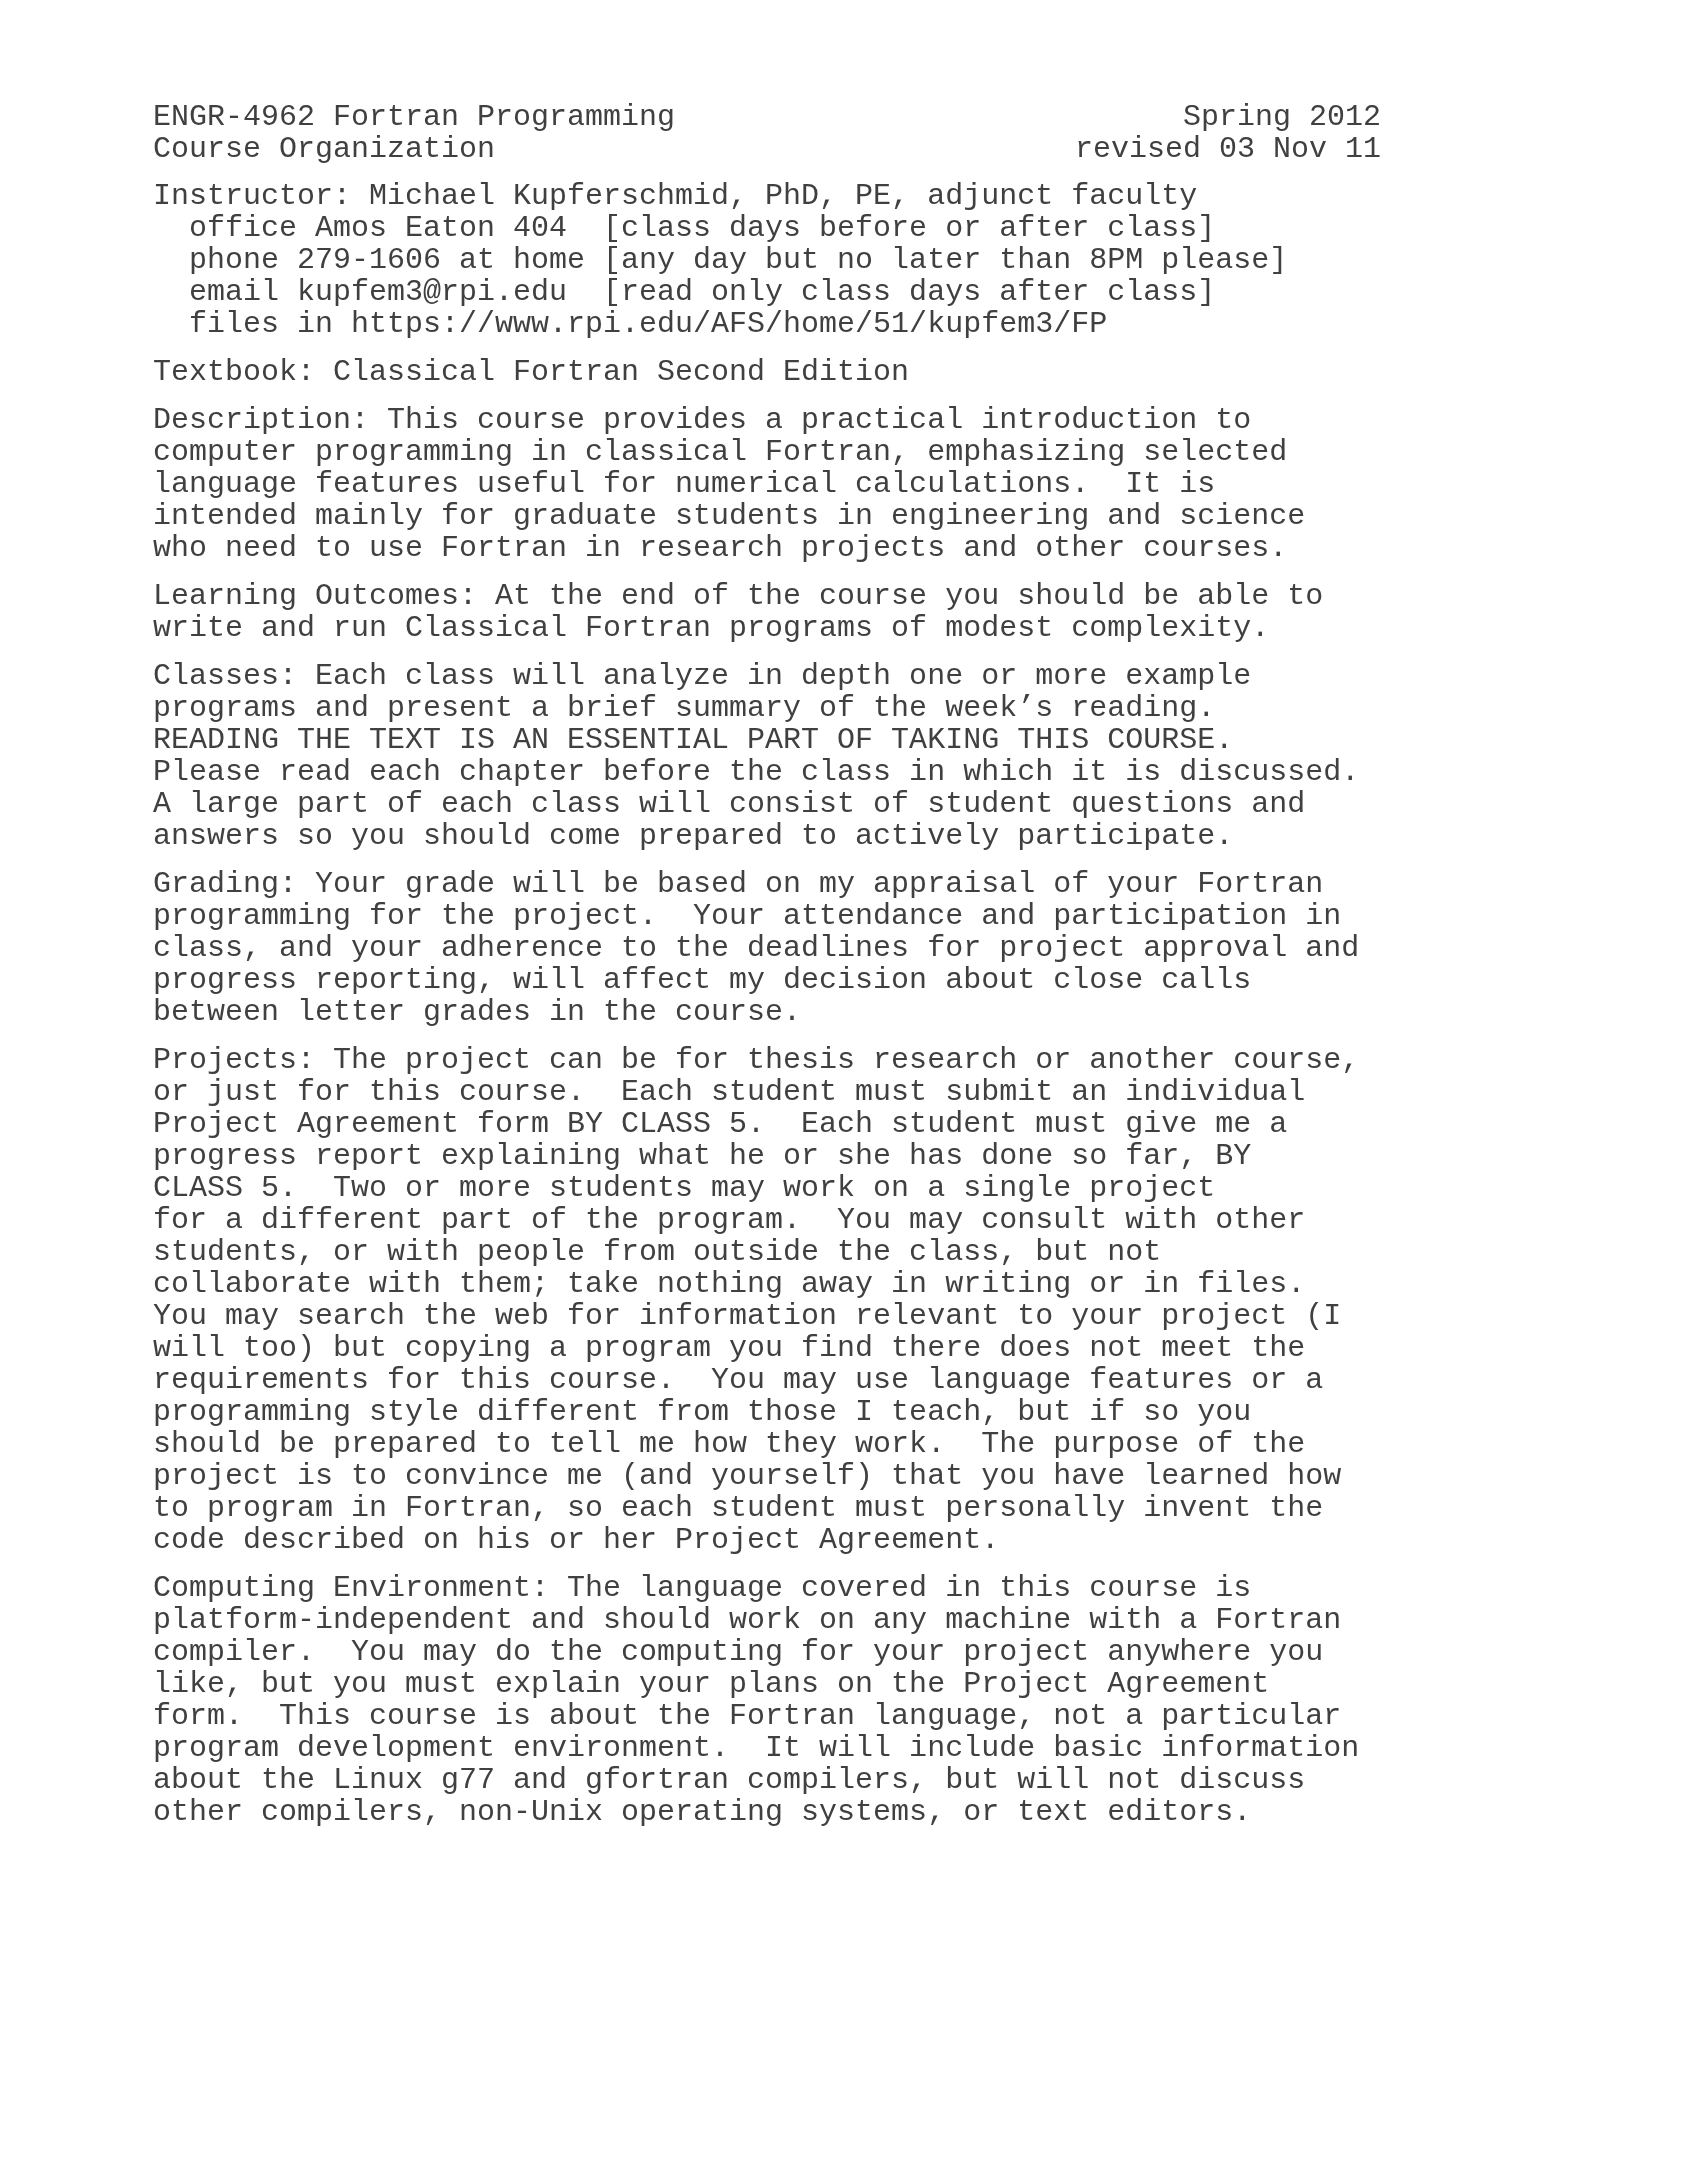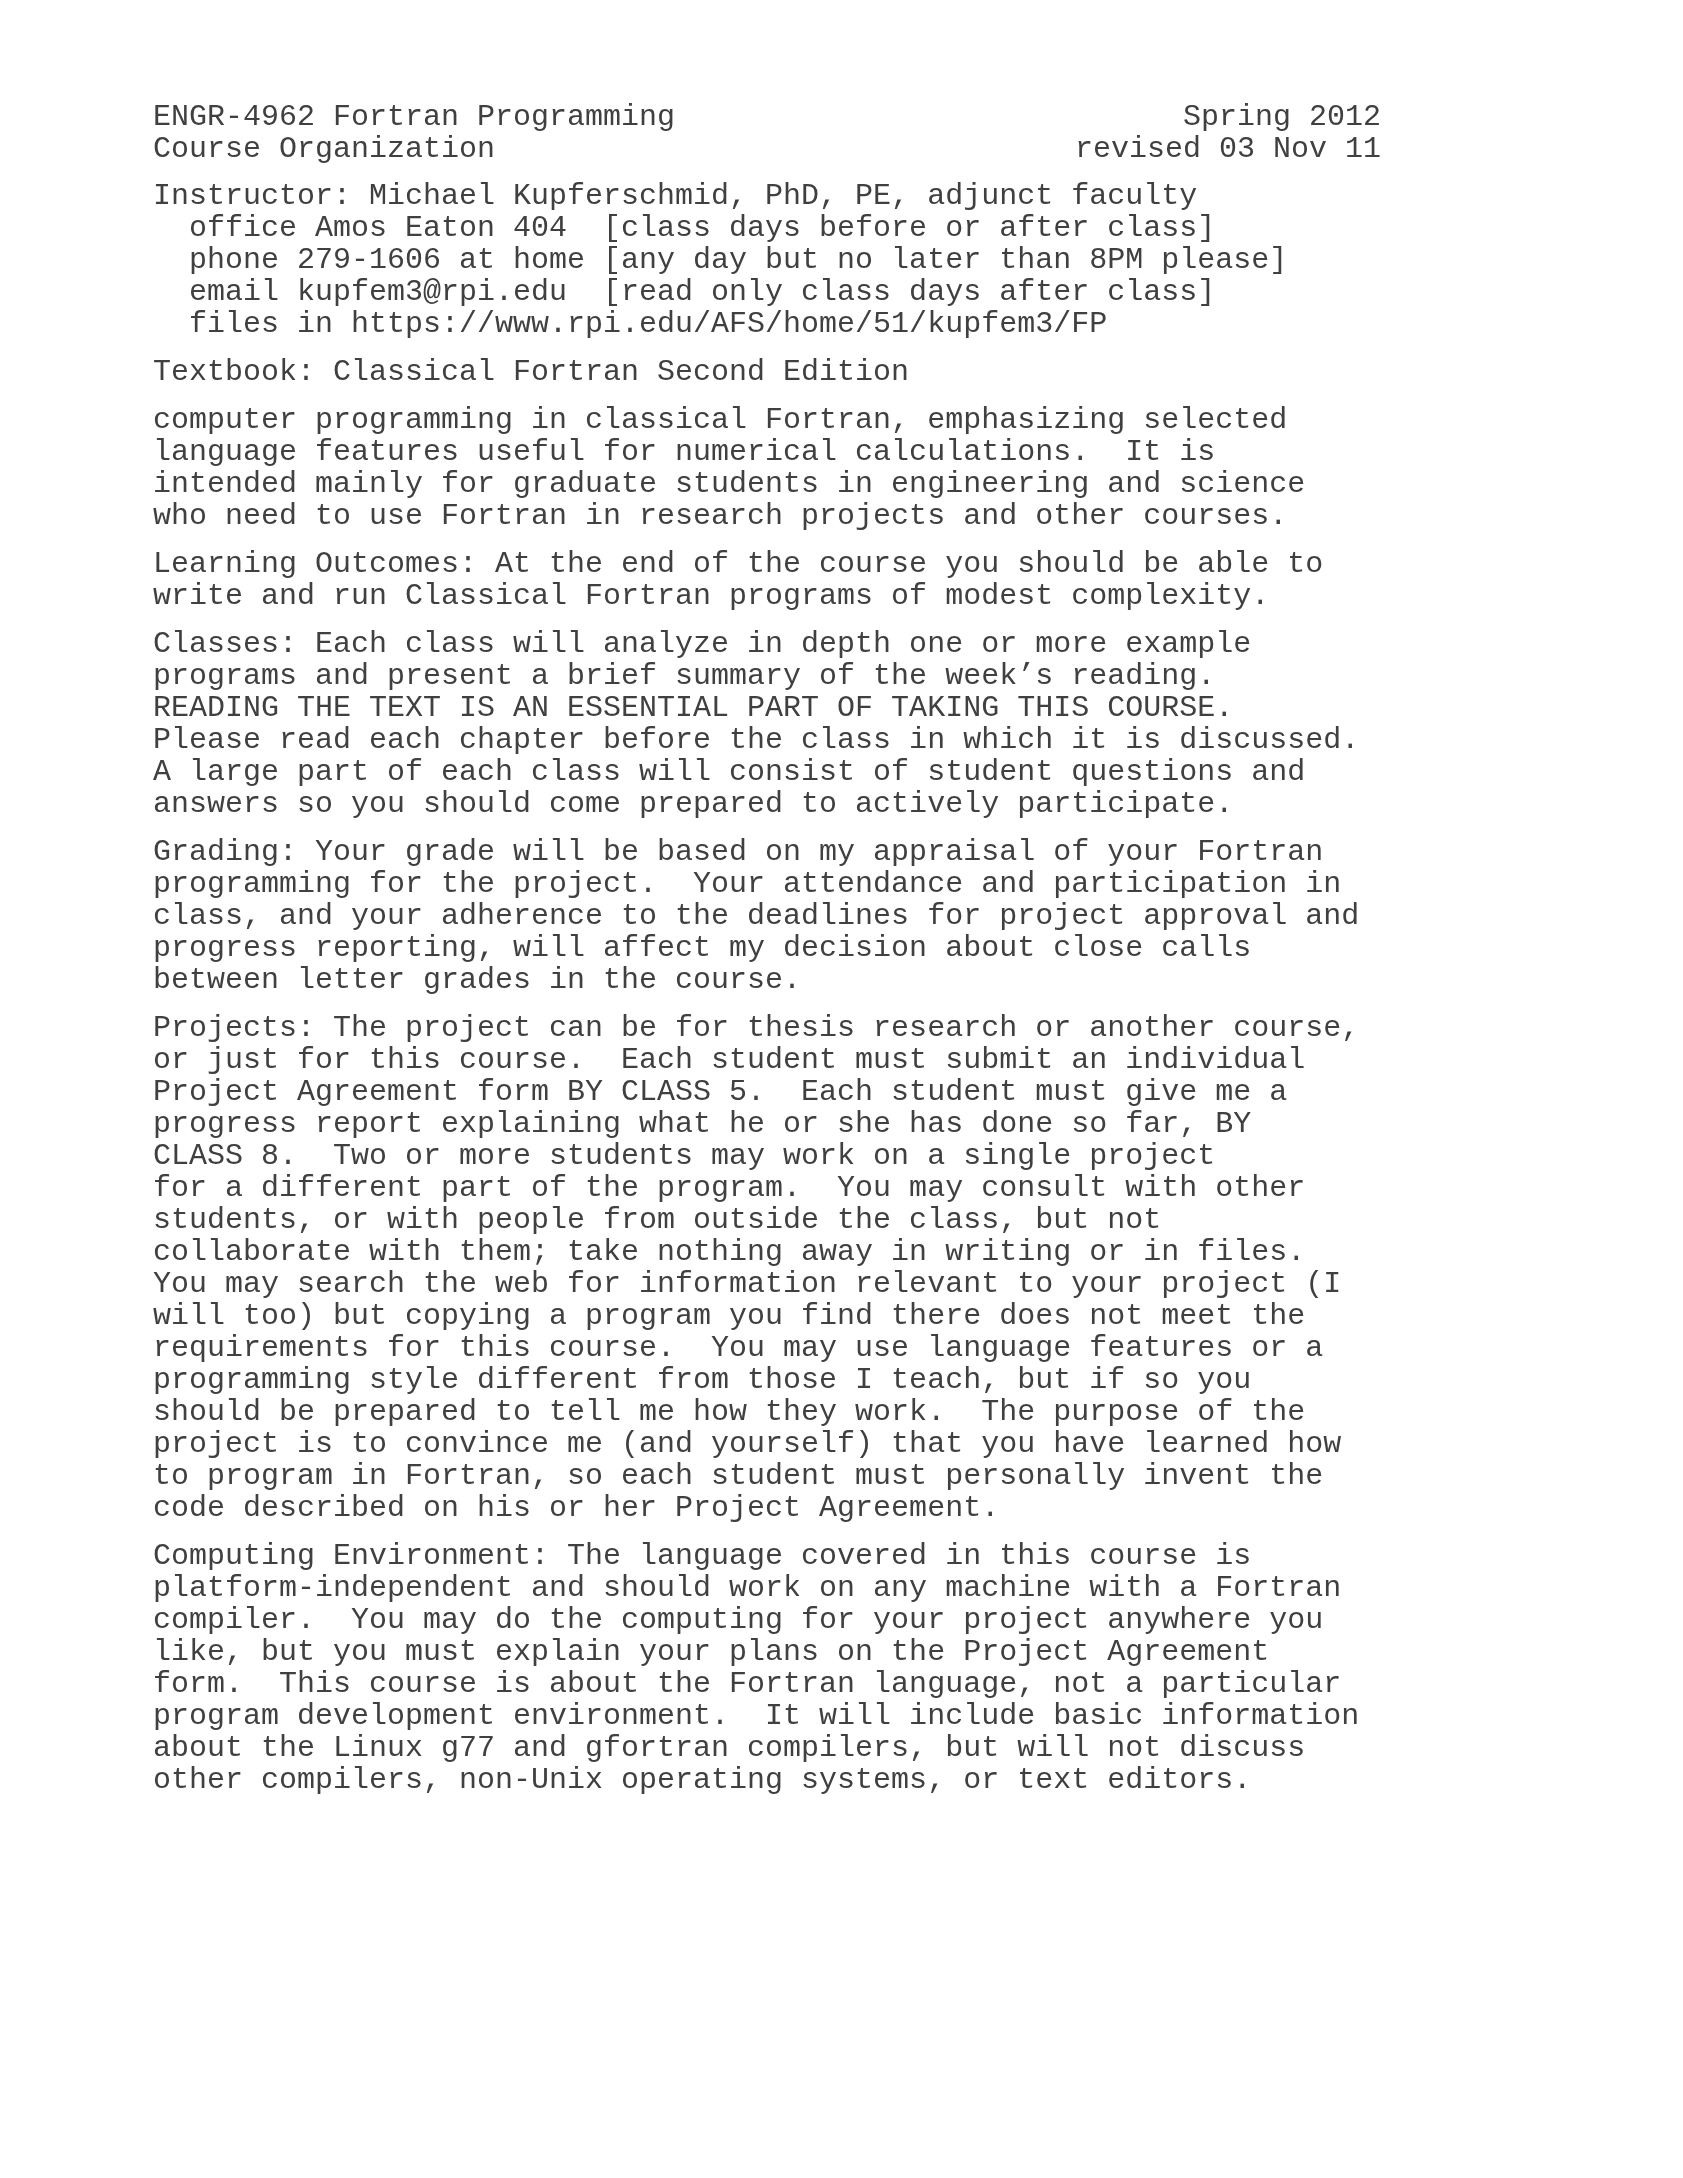--- a/index.html
+++ b/index.html
@@ -34,20 +34,21 @@
         <span class="line">Instructor: Michael Kupferschmid, PhD, PE, adjunct faculty</span>
         <span class="line">  office Amos Eaton 404  [class days before or after class]</span>
         <span class="line">  phone 279-1606 at home [any day but no later than 8PM please]</span>
         <span class="line">  email kupfem3@rpi.edu  [read only class days after class]</span>
         <span class="line">  files in https://www.rpi.edu/AFS/home/51/kupfem3/FP</span>
       </div>
       <div class="section">
         <span class="line">Textbook: Classical Fortran Second Edition</span>
       </div>
       <div class="section">
+        <span class="line">Description: This course provides a practical introduction to</span>
         <span class="line">computer programming in classical Fortran, emphasizing selected</span>
         <span class="line">language features useful for numerical calculations.  It is</span>
         <span class="line">intended mainly for graduate students in engineering and science</span>
         <span class="line">who need to use Fortran in research projects and other courses.</span>
       </div>
       <div class="section">
         <span class="line">Learning Outcomes: At the end of the course you should be able to</span>
         <span class="line">write and run Classical Fortran programs of modest complexity.</span>
       </div>
       <div class="section">
@@ -63,21 +64,21 @@
         <span class="line">programming for the project.  Your attendance and participation in</span>
         <span class="line">class, and your adherence to the deadlines for project approval and</span>
         <span class="line">progress reporting, will affect my decision about close calls</span>
         <span class="line">between letter grades in the course.</span>
       </div>
       <div class="section">
         <span class="line">Projects: The project can be for thesis research or another course,</span>
         <span class="line">or just for this course.  Each student must submit an individual</span>
         <span class="line">Project Agreement form BY CLASS 5.  Each student must give me a</span>
         <span class="line">progress report explaining what he or she has done so far, BY</span>
-        <span class="line">CLASS 8.  Two or more students may work on a single project</span>
+        <span class="line">CLASS 5.  Two or more students may work on a single project</span>
         <span class="line">for a different part of the program.  You may consult with other</span>
         <span class="line">students, or with people from outside the class, but not</span>
         <span class="line">collaborate with them; take nothing away in writing or in files.</span>
         <span class="line">You may search the web for information relevant to your project (I</span>
         <span class="line">will too) but copying a program you find there does not meet the</span>
         <span class="line">requirements for this course.  You may use language features or a</span>
         <span class="line">programming style different from those I teach, but if so you</span>
         <span class="line">should be prepared to tell me how they work.  The purpose of the</span>
         <span class="line">project is to convince me (and yourself) that you have learned how</span>
         <span class="line">to program in Fortran, so each student must personally invent the</span>

